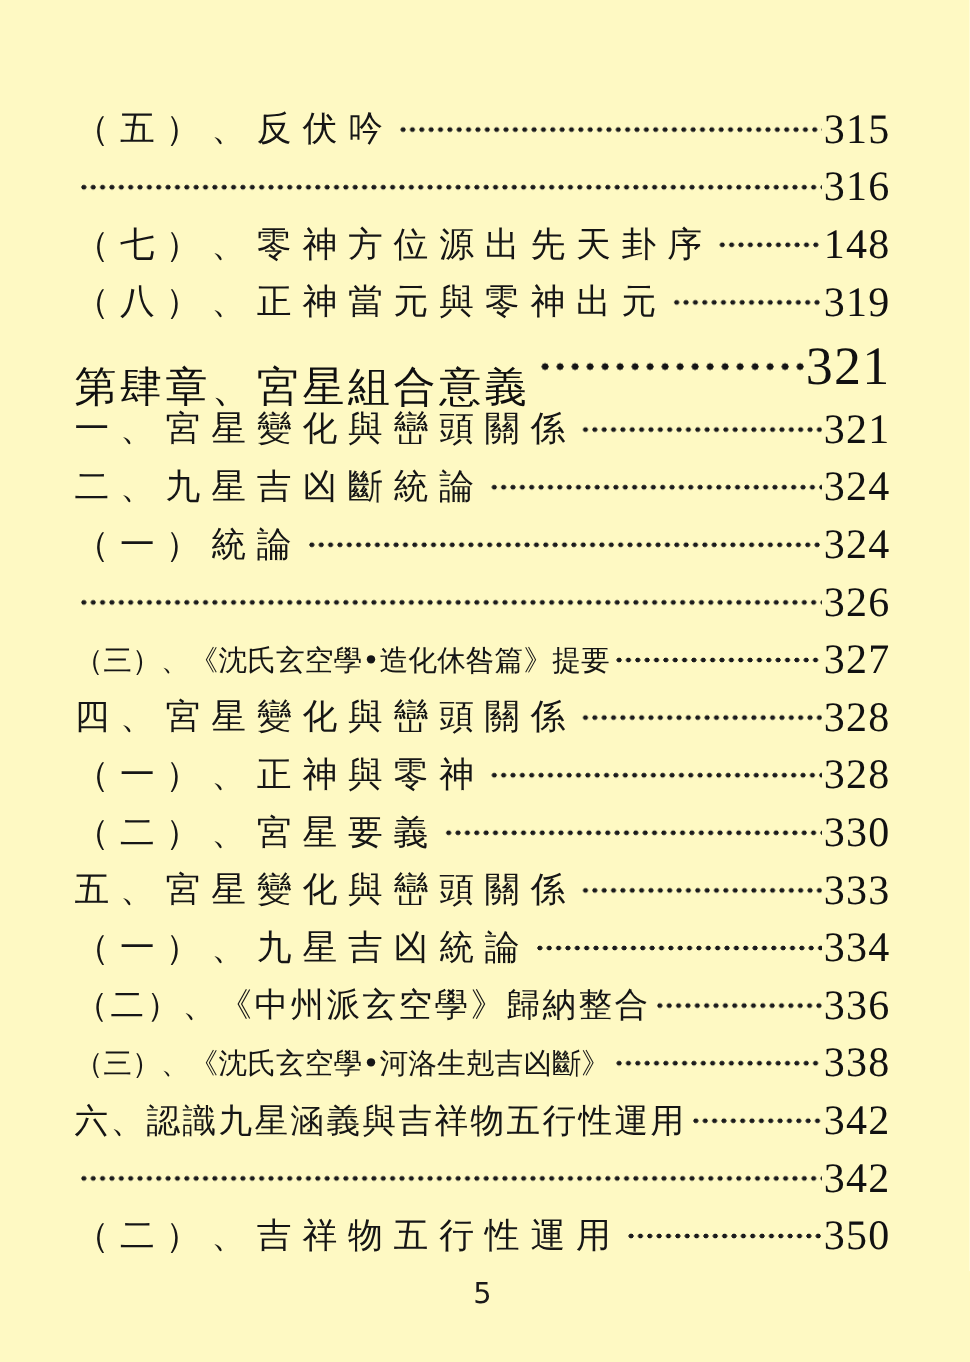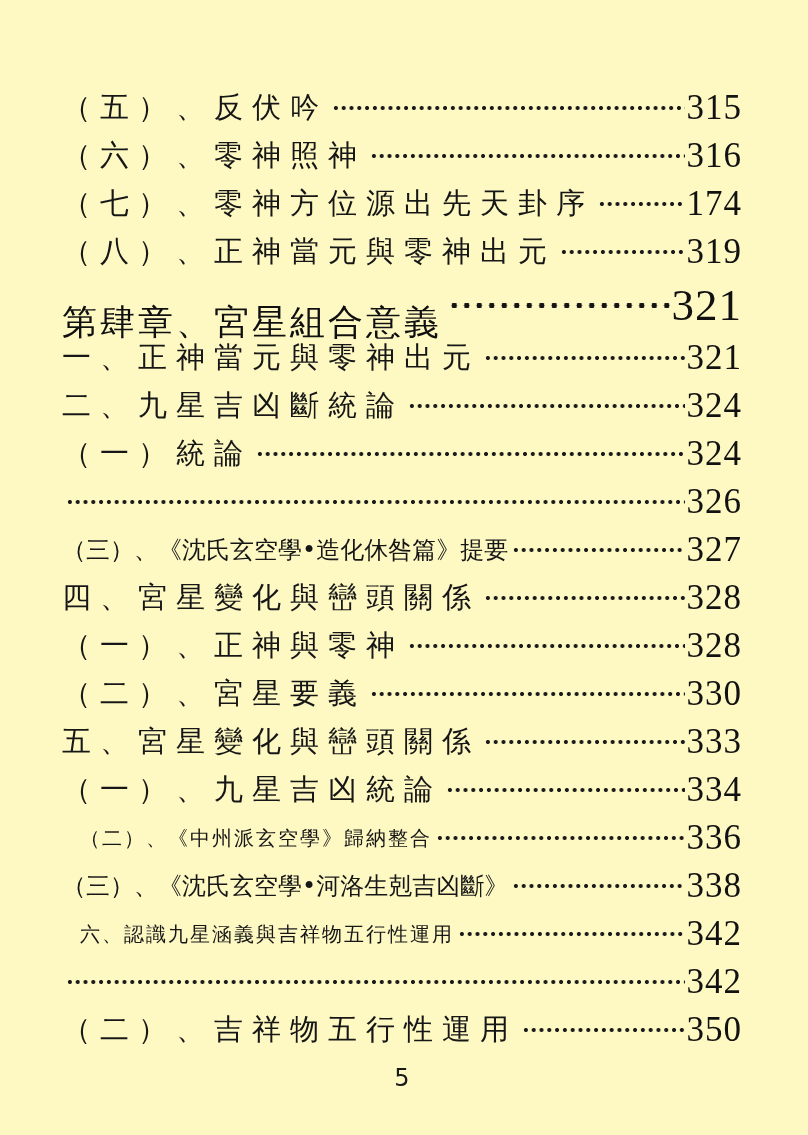--- a/index.html
+++ b/index.html
@@ -23,21 +23,21 @@
     align-items: center;
     height: 48px;
     white-space: nowrap;
   }
   .row .label {
     white-space: nowrap;
     font-size: 29px;
     letter-spacing: 9px;
     color: #161616;
   }
-  .row.medium .label { font-size: 20px; letter-spacing: 2px; margin-left: 18px; }
+  .row.medium .label { font-size: 28px; letter-spacing: 2px; }
   .row.tight  .label { font-size: 24px; letter-spacing: 0px; }
   .row .dots {
     flex: 1 1 auto;
     min-width: 0;
     height: 10px;
     margin: 0 2px 0 4px;
     background-image: radial-gradient(circle, #1b1b1b 1.9px, rgba(0,0,0,0) 2.2px);
     background-size: 7.8px 10px;
     background-repeat: repeat-x;
     background-position: left center;
@@ -69,41 +69,40 @@
 <body>
 
 <div class="page">
   <div class="toc" id="toc">
       <div class="row sub loose">
     <span class="label">（五）、反伏吟</span>
     <span class="dots"></span>
     <span class="num">315</span>
   </div>
       <div class="row sub loose">
-    <span class="label">（六）、零神照神</span>
     <span class="dots"></span>
     <span class="num">316</span>
   </div>
       <div class="row sub loose">
     <span class="label">（七）、零神方位源出先天卦序</span>
     <span class="dots"></span>
-    <span class="num">174</span>
+    <span class="num">148</span>
   </div>
       <div class="row sub loose">
     <span class="label">（八）、正神當元與零神出元</span>
     <span class="dots"></span>
     <span class="num">319</span>
   </div>
       <div class="row chapter loose">
     <span class="label">第肆章、宮星組合意義</span>
     <span class="dots"></span>
     <span class="num">321</span>
   </div>
       <div class="row section loose">
-    <span class="label">一、正神當元與零神出元</span>
+    <span class="label">一、宮星變化與巒頭關係</span>
     <span class="dots"></span>
     <span class="num">321</span>
   </div>
       <div class="row section loose">
     <span class="label">二、九星吉凶斷統論</span>
     <span class="dots"></span>
     <span class="num">324</span>
   </div>
       <div class="row sub loose">
     <span class="label">（一）統論</span>

